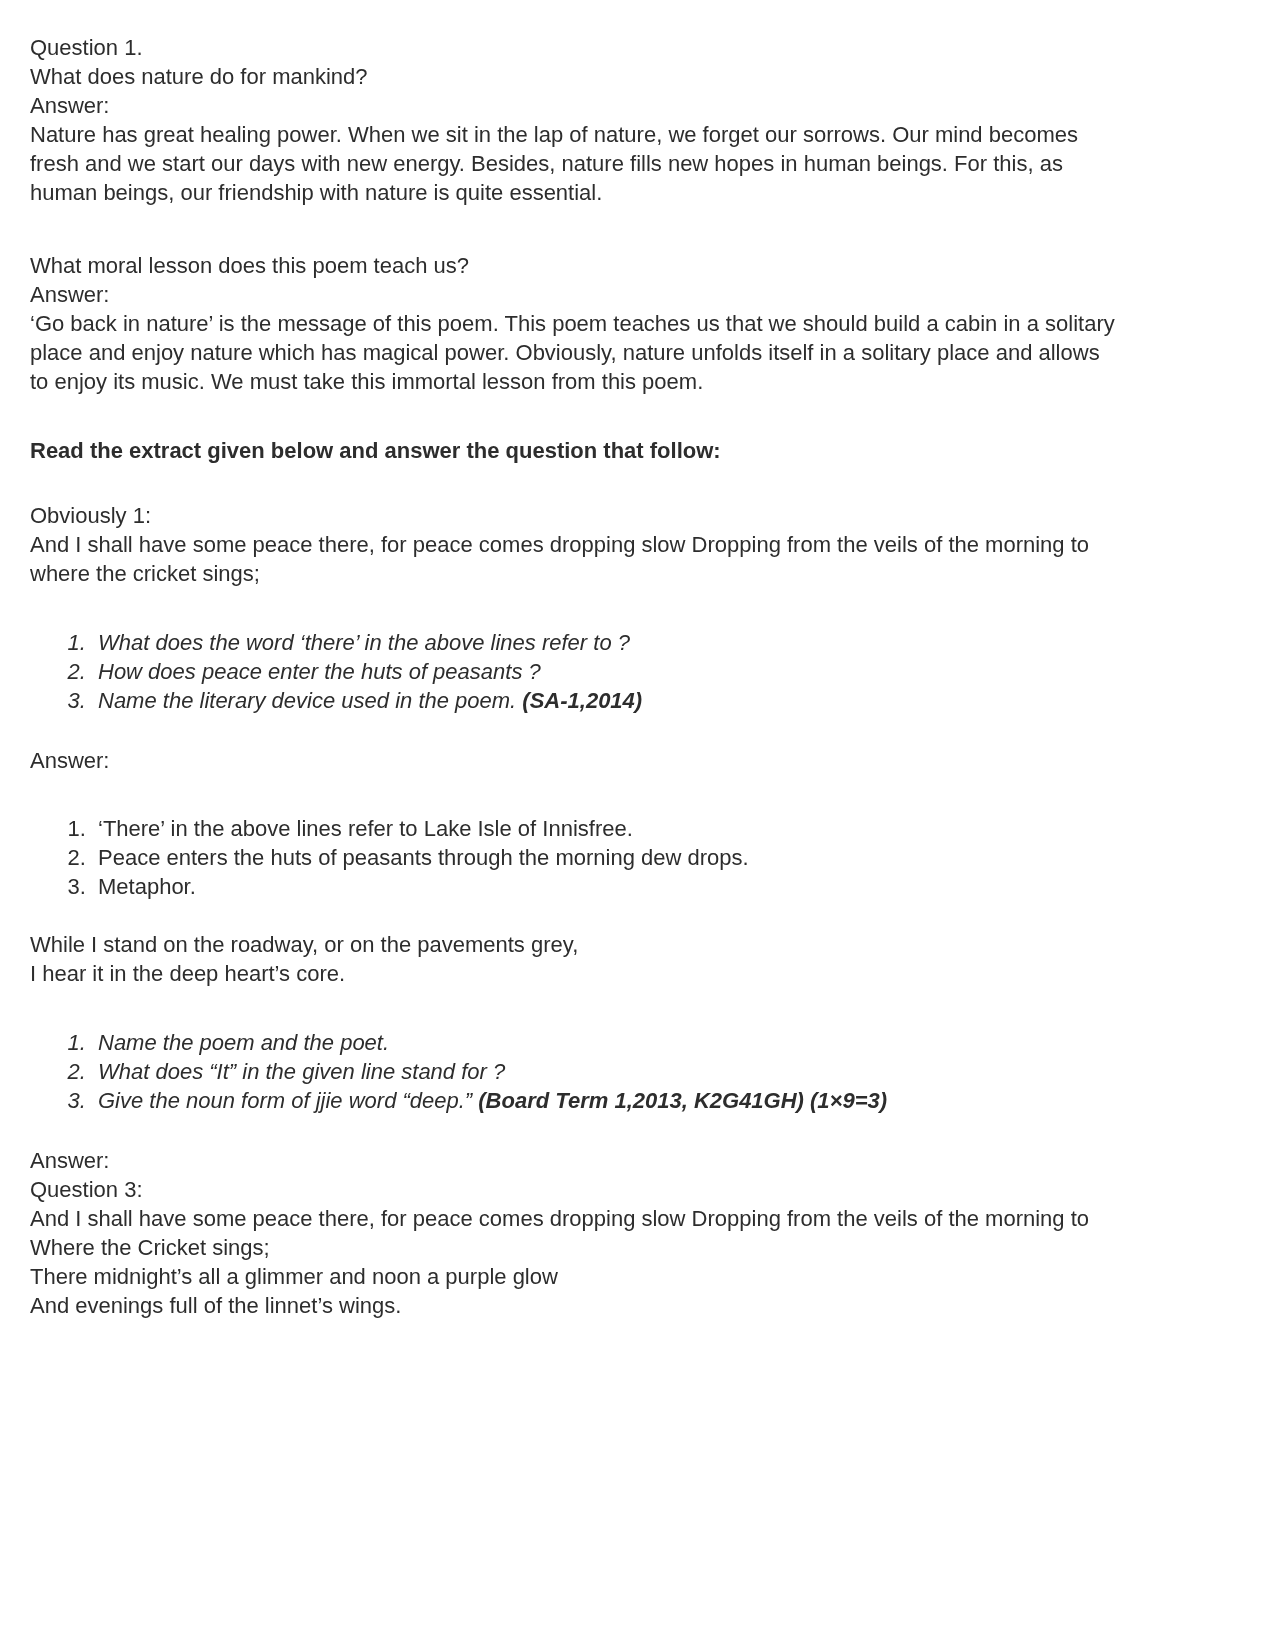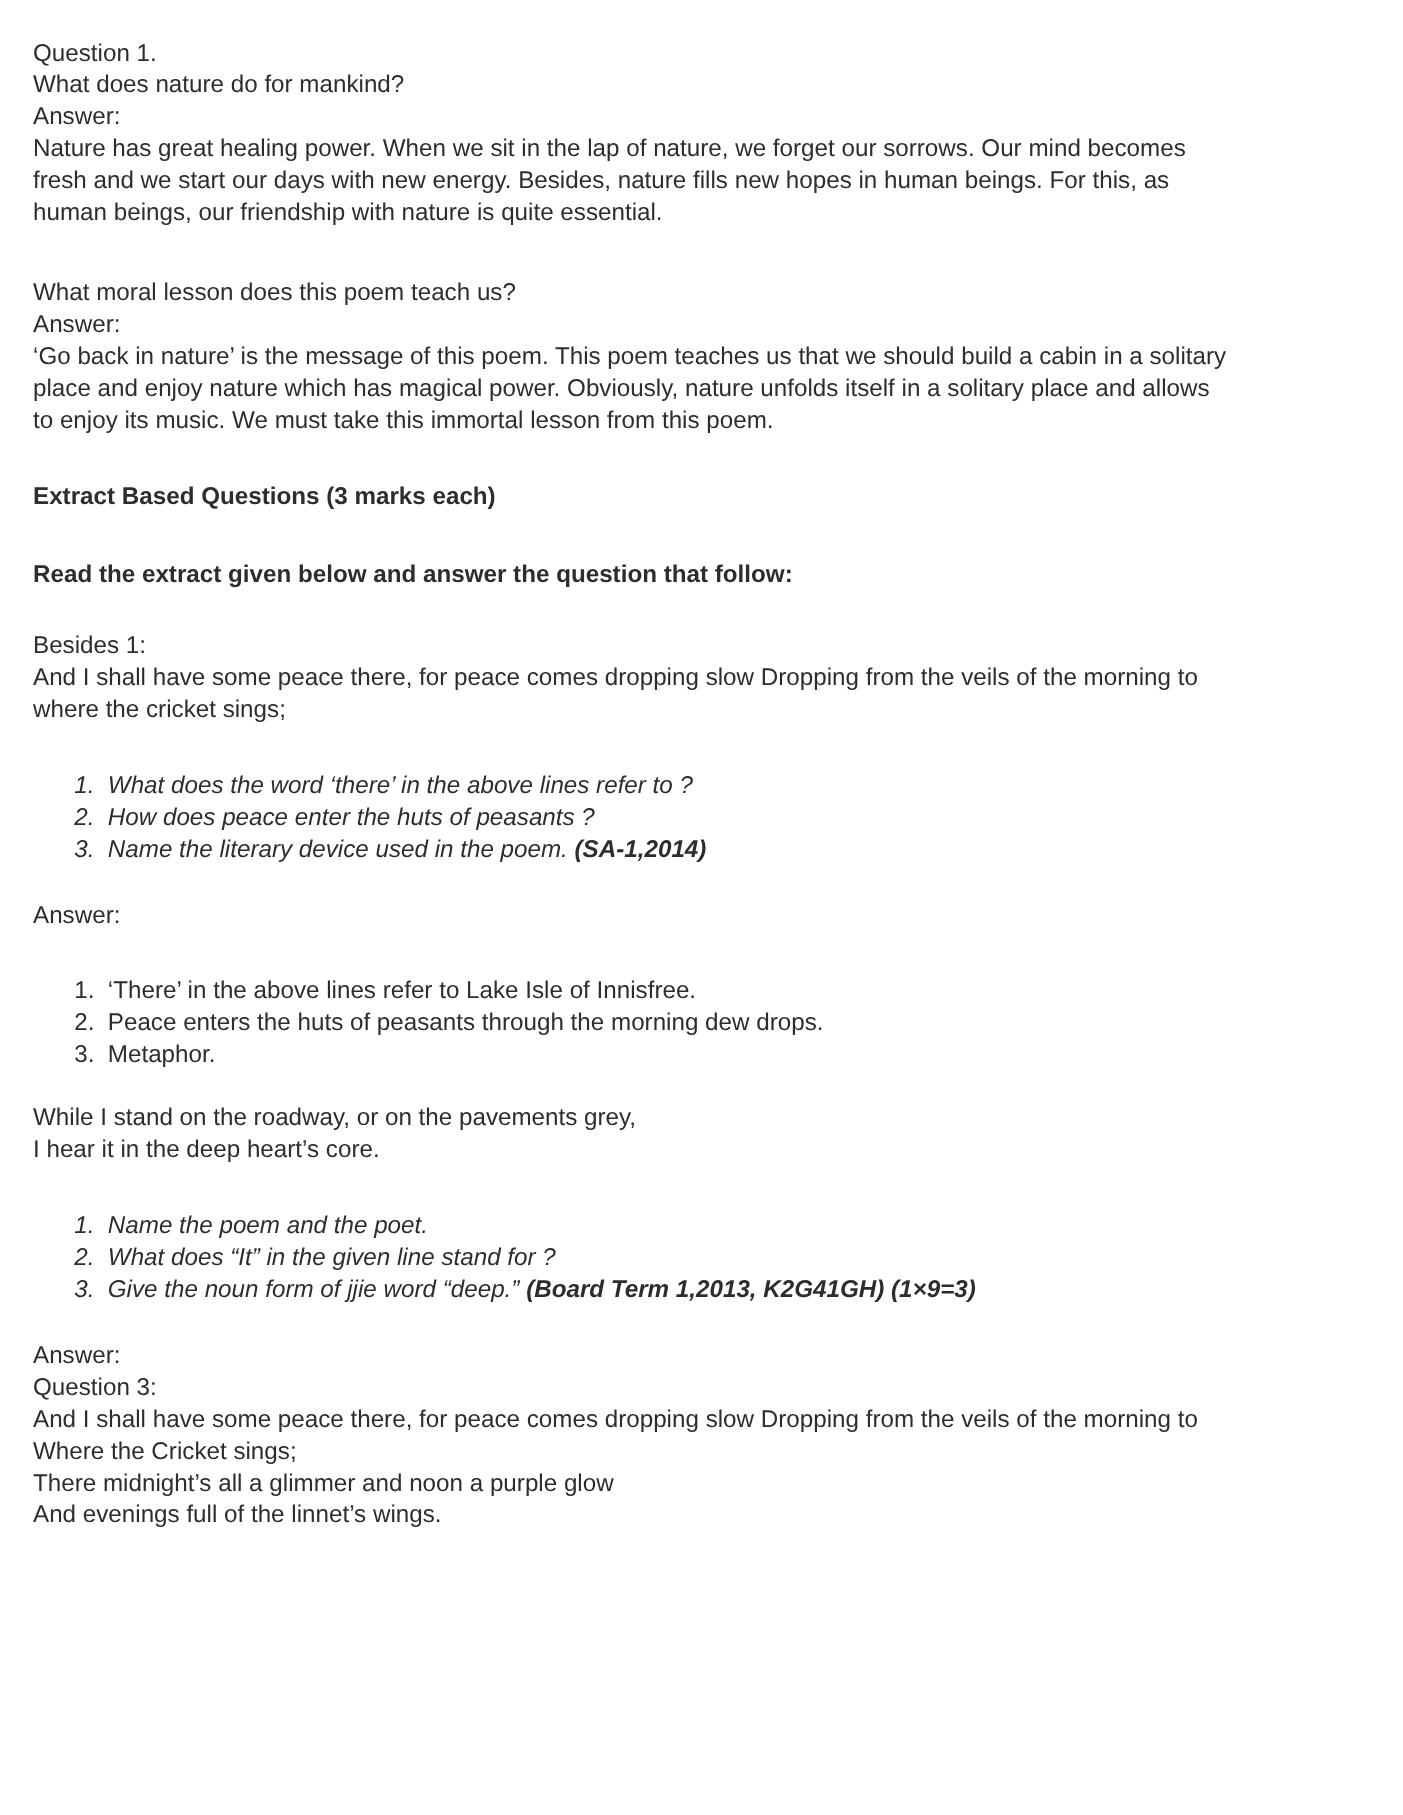--- a/index.html
+++ b/index.html
@@ -52,26 +52,25 @@
   </section>
 
   <section class="sa-block-2">
     <div>What moral lesson does this poem teach us?</div>
     <div>Answer:</div>
     <div class="pre">‘Go back in nature’ is the message of this poem. This poem teaches us that we should build a cabin in a solitary
 place and enjoy nature which has magical power. Obviously, nature unfolds itself in a solitary place and allows
 to enjoy its music. We must take this immortal lesson from this poem.</div>
   </section>
 
-  <h2 class="heading">Extract Based Questions (3 marks each)</h2>
 
   <h3 class="heading instruction">Read the extract given below and answer the question that follow:</h3>
 
   <section>
-    <div>Besides 1:</div>
+    <div>Obviously 1:</div>
     <div class="pre">And I shall have some peace there, for peace comes dropping slow Dropping from the veils of the morning to
 where the cricket sings;</div>
     <ol class="q-list">
       <li><span>What does the word ‘there’ in the above lines refer to ?</span><span class="b"></span></li>
       <li><span>How does peace enter the huts of peasants ?</span><span class="b"></span></li>
       <li><span>Name the literary device used in the poem. </span><span class="b">(SA-1,2014)</span></li>
     </ol>
     <div>Answer:</div>
     <ol class="a-list">
       <li><span class="pre">‘There’ in the above lines refer to Lake Isle of Innisfree.</span></li>

